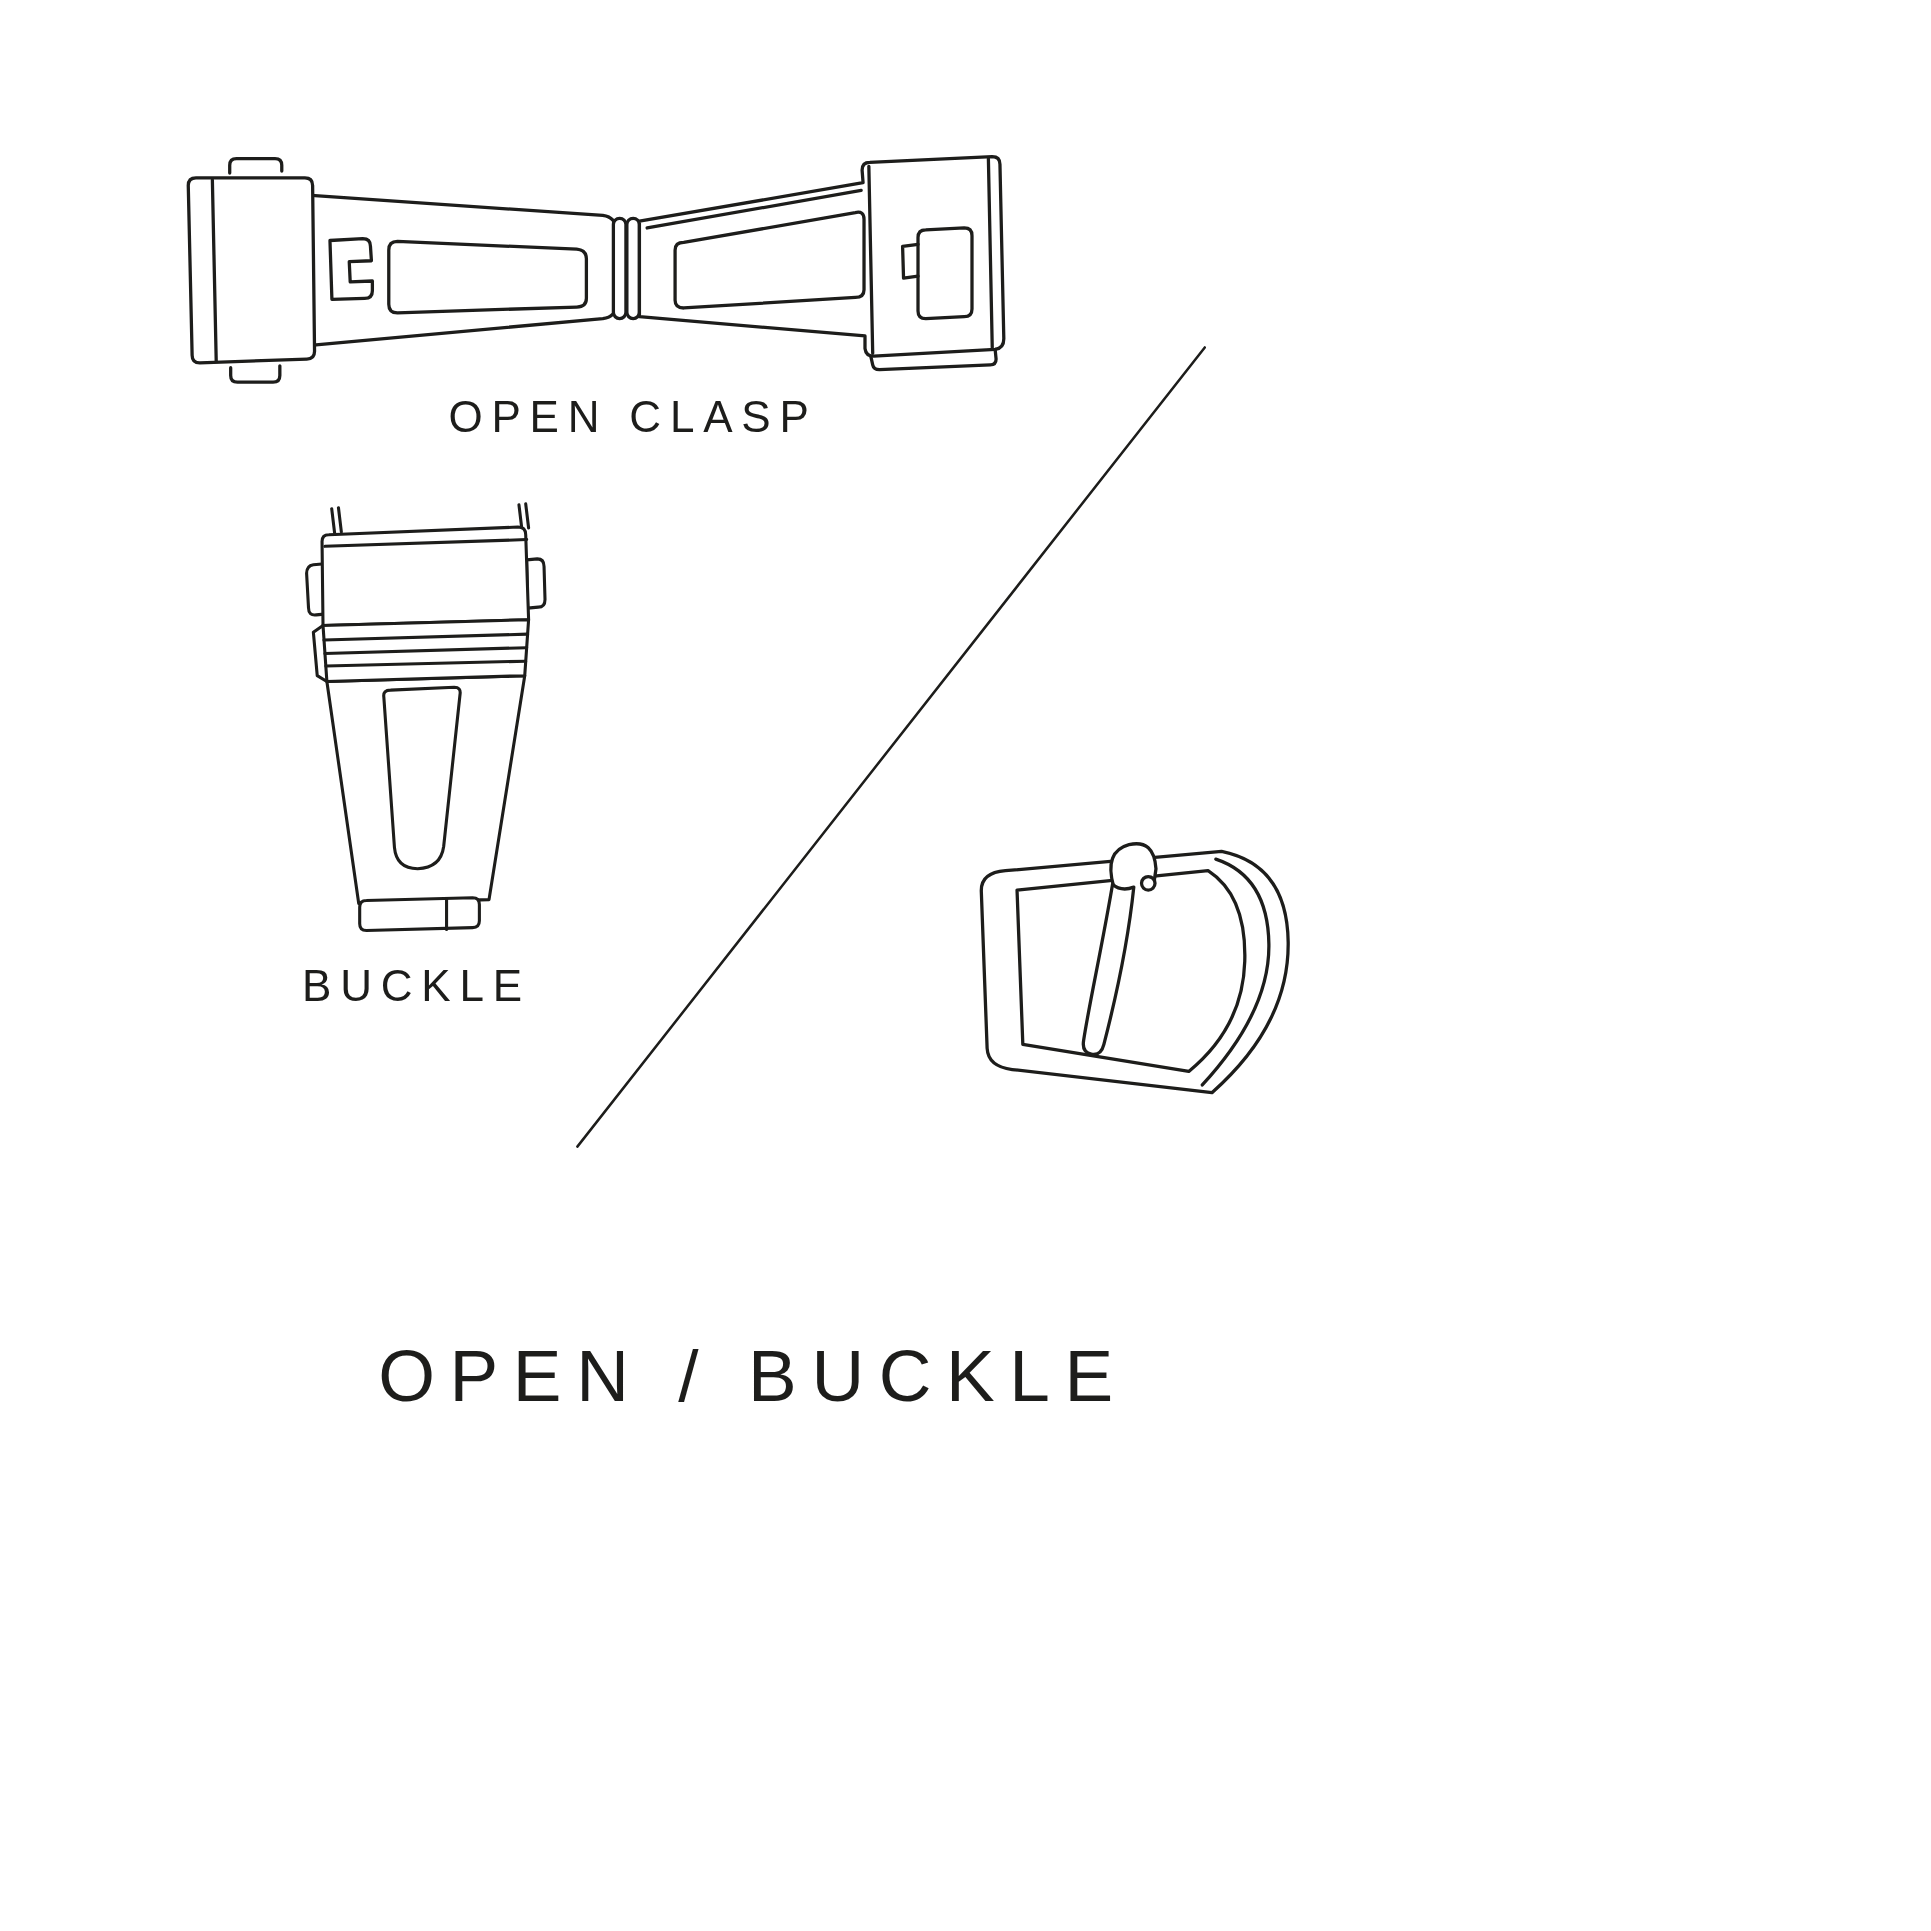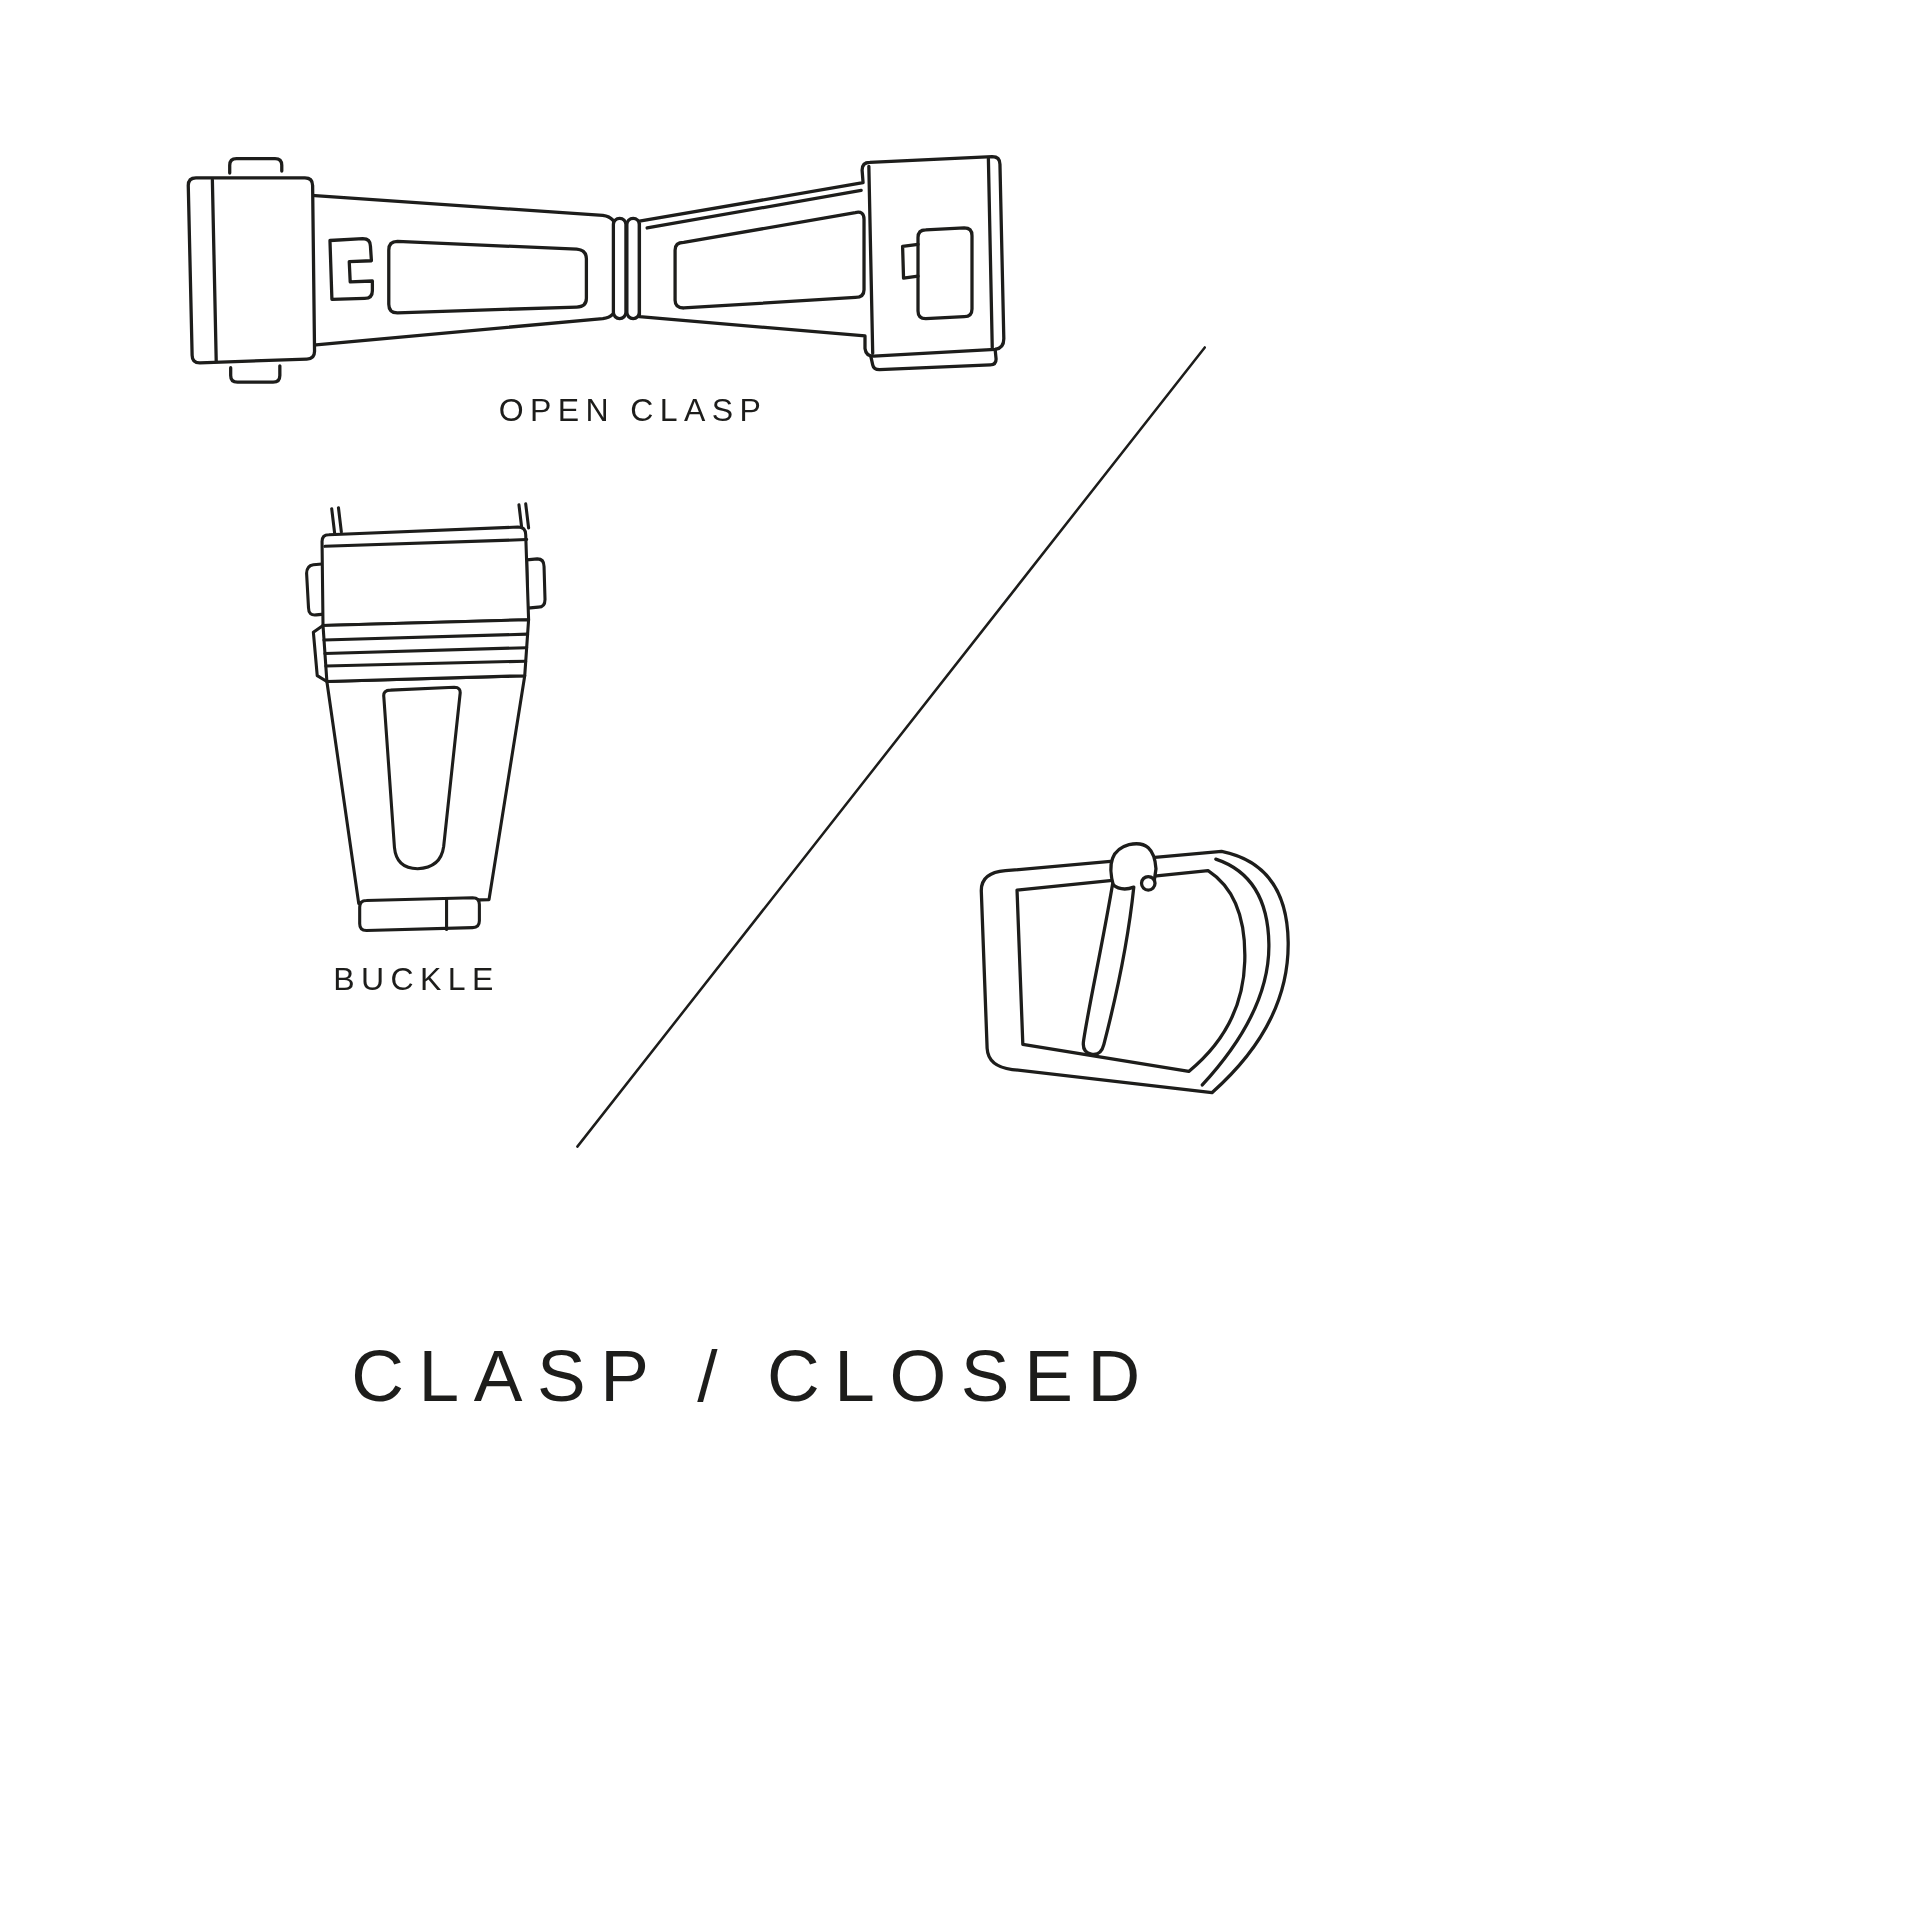--- a/index.html
+++ b/index.html
@@ -21,21 +21,21 @@
   .illustration rect,
   .illustration line,
   .illustration circle{
     stroke:var(--line-color);
     stroke-linejoin:round;
     stroke-linecap:round;
   }
   .figure-label{
     position:absolute;
     color:var(--line-color);
-    font-size:32px;
+    font-size:44px;
     font-weight:300;
     letter-spacing:0.20em;
     text-align:center;
     white-space:nowrap;
   }
   .main-title{
     position:absolute;
     color:var(--line-color);
     font-size:73px;
     font-weight:300;
@@ -133,16 +133,16 @@
 
         <path fill="#ffffff" d="M160,52 Q150,16 176,9 Q202,3 204,34 L202,48"></path>
 
         <circle fill="#ffffff" cx="196" cy="49" r="7"></circle>
 
         <path fill="#ffffff" d="M159,50 Q168,58 181,53 C174,120 158,185 150,216 Q147,228 137,226 Q127,224 129,212 C134,178 148,115 159,50 Z"></path>
       </g>
     </svg>
   </div>
 
-  <div class="main-title" style="left:270px;top:1334px;width:966px;">CLASP / CLOSED</div>
+  <div class="main-title" style="left:270px;top:1334px;width:966px;">OPEN / BUCKLE</div>
 
 </div>
 
 
 </body></html>

